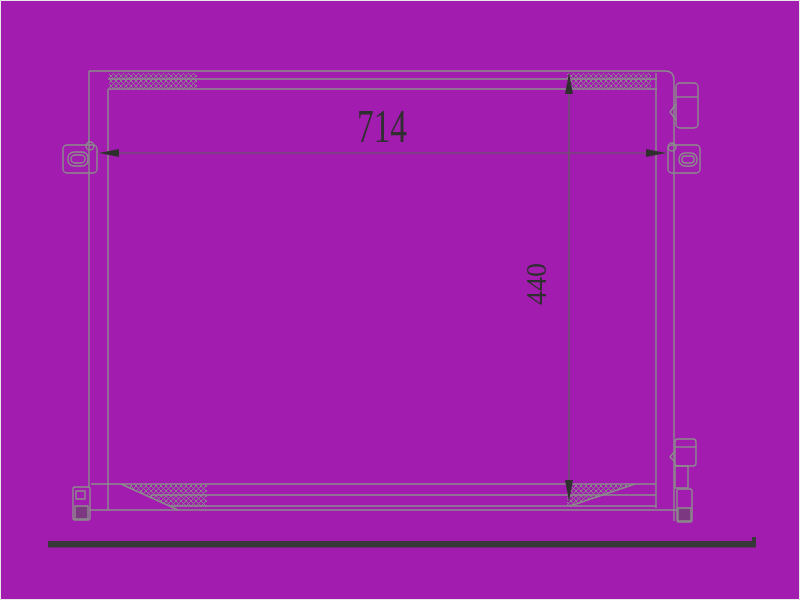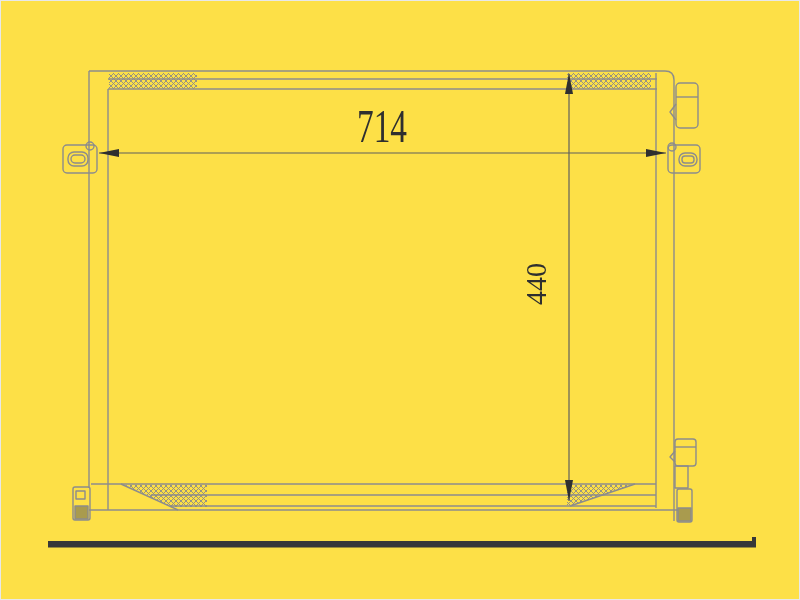--- a/index.html
+++ b/index.html
@@ -1,20 +1,20 @@
 <!DOCTYPE html>
 <html><head>
 <meta charset="utf-8">
 <style>
   html, body { margin: 0; padding: 0; background: #ffffff; }
   .canvas {
     position: relative;
     width: 798px;
     height: 598px;
-    background: #fde047;
+    background: #a21caf;
     border: 1px solid #e8e8e8;
     overflow: hidden;
   }
   svg { display: block; }
   text.dim-label {
     font-family: "Liberation Serif", "DejaVu Serif", serif;
     letter-spacing: 0px;
   }
   text.dim-h { font-size: 46px; }
   text.dim-v { font-size: 30px; }

